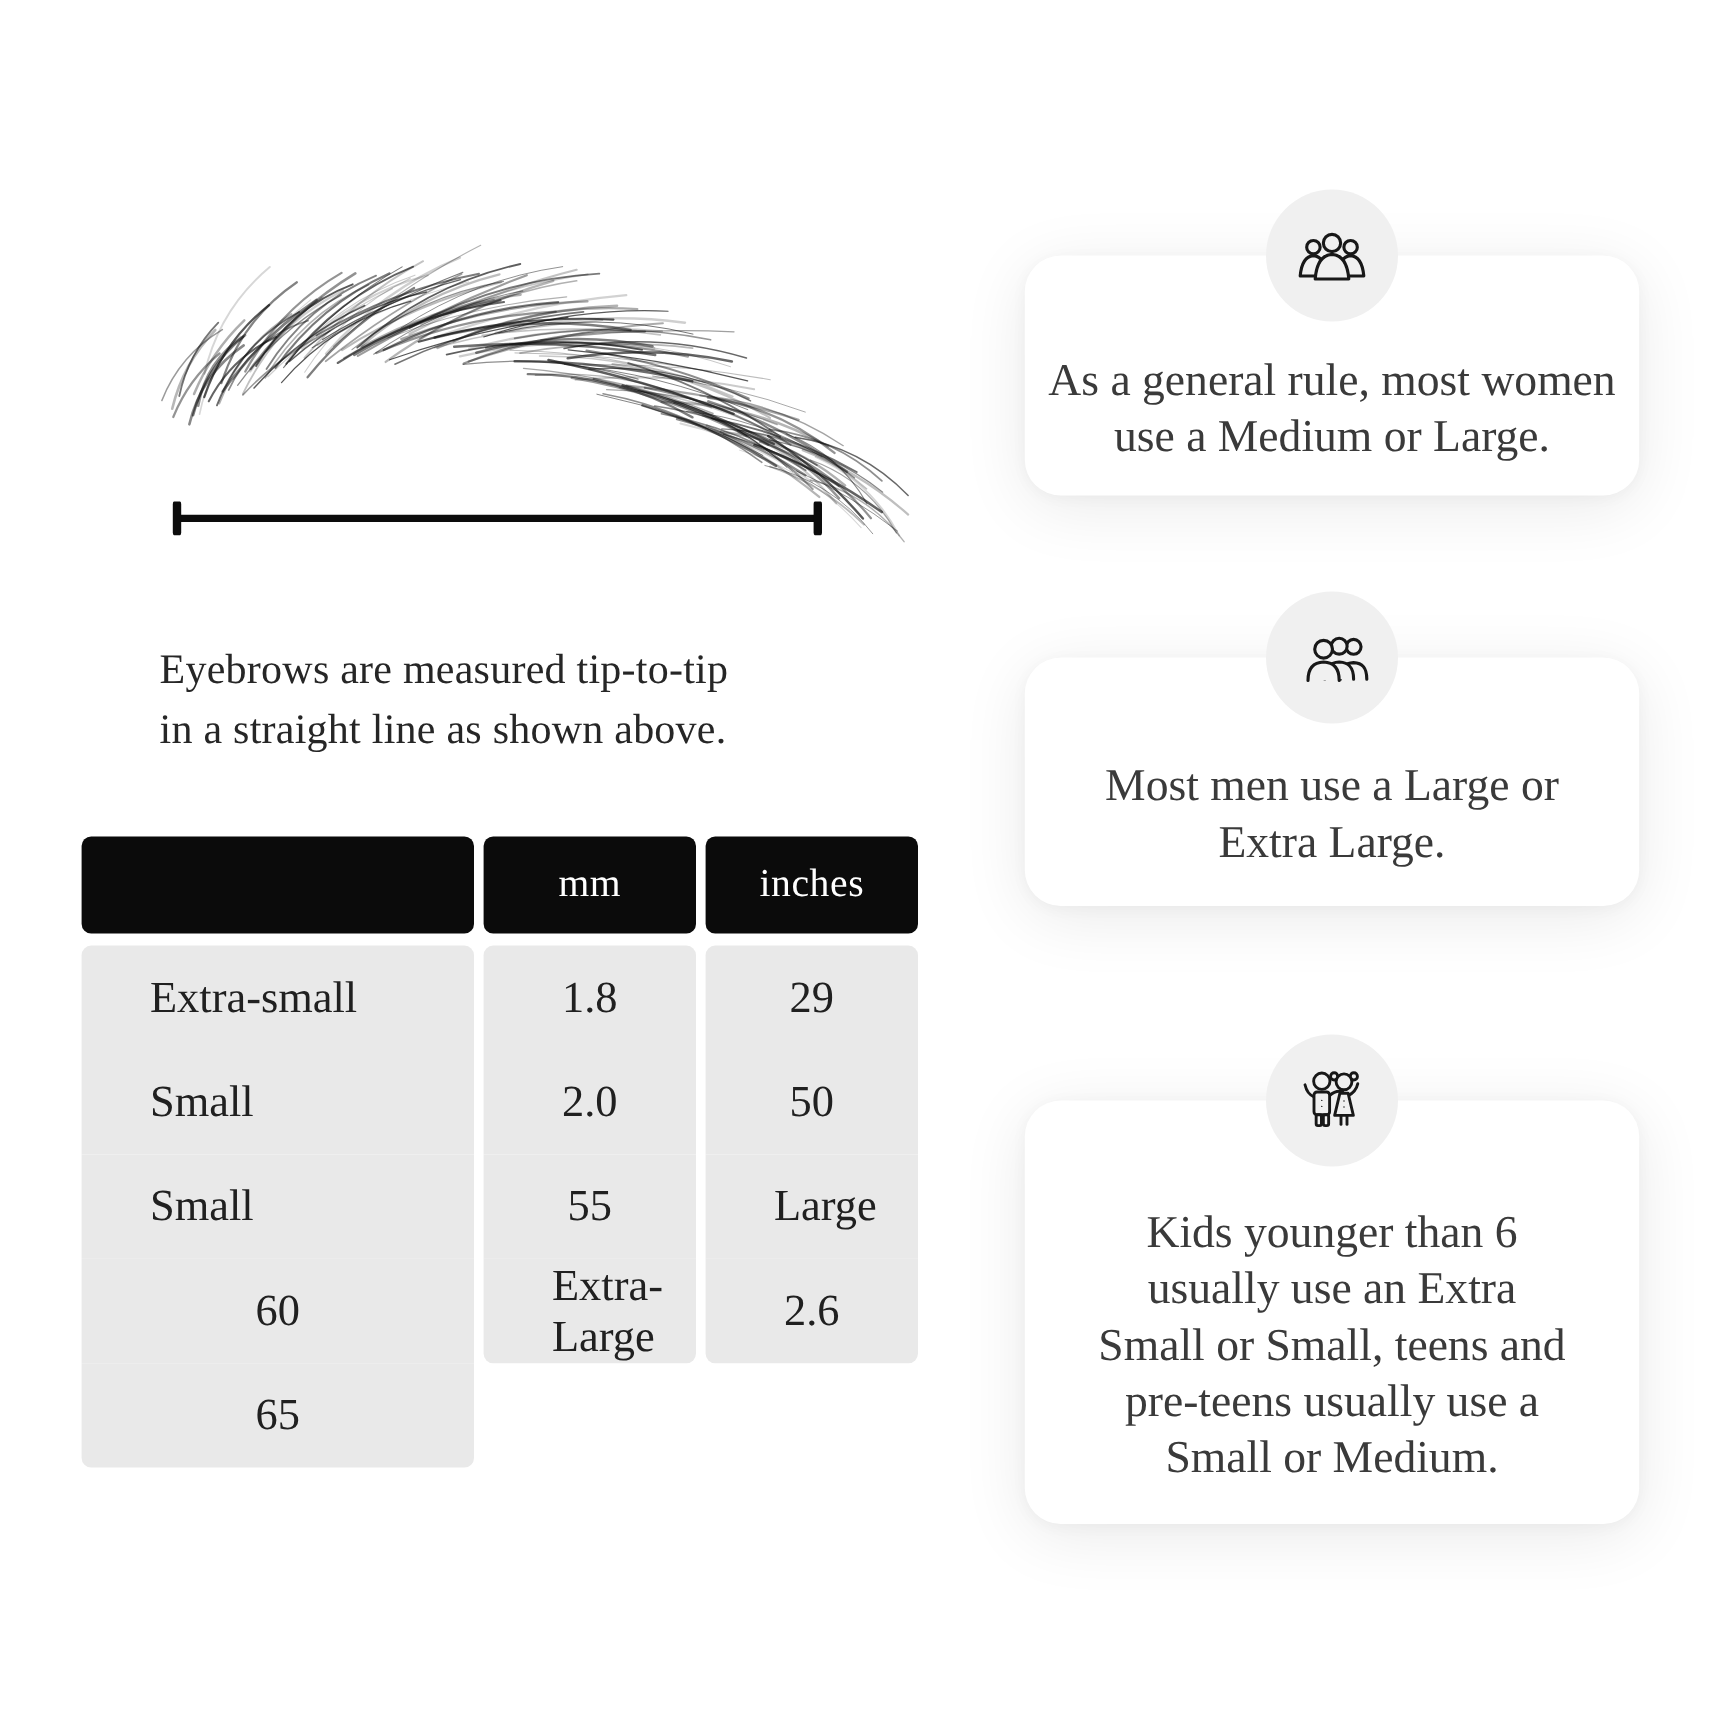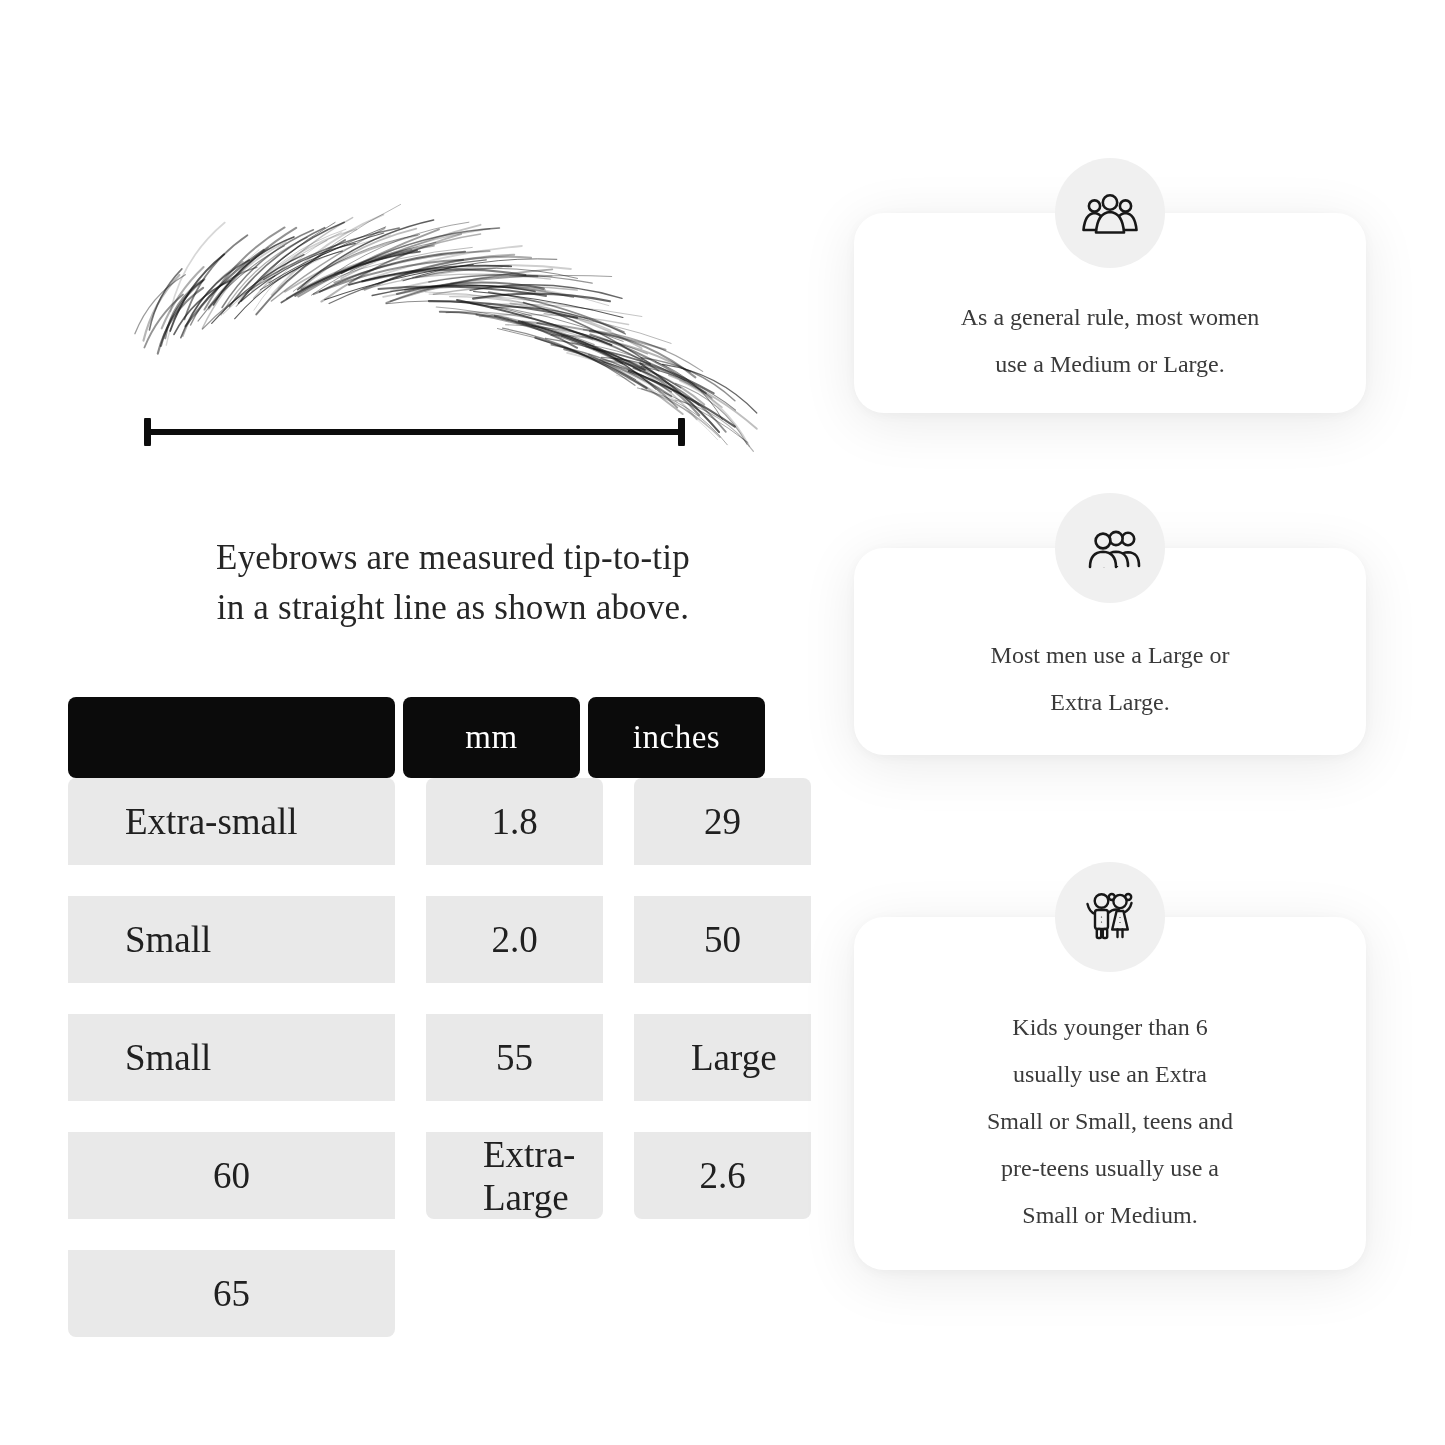--- a/index.html
+++ b/index.html
@@ -7,50 +7,50 @@
     width:1445px;height:1445px;position:relative;background:#ffffff;
     font-family:"Liberation Serif","DejaVu Serif",serif;
     -webkit-font-smoothing:antialiased;overflow:hidden;
   }
   
   .eyebrow-wrap{position:absolute;left:105px;top:225px;width:600px;height:185px;overflow:visible;}
   .eyebrow-wrap svg{overflow:visible;display:block;}
   .mline-wrap{position:absolute;left:143px;top:418px;width:543px;height:28px;}
   .caption{
     position:absolute;left:133px;top:498px;width:640px;
-    font-size:35px;line-height:50px;color:#262626;white-space:pre-line;letter-spacing:.2px;text-align:center;
+    font-size:35px;line-height:50px;color:#262626;white-space:pre-line;letter-spacing:.2px;
   }
   
   .size-table{position:absolute;left:68px;top:697px;width:697px;}
   .thead,.tbody{display:grid;grid-template-columns:327px 177px 177px;column-gap:8px;}
   .thead .hcell{
     height:81px;background:#0b0b0b;border-radius:8px;color:#ffffff;
     display:flex;align-items:center;justify-content:center;
     font-size:33px;letter-spacing:.5px;
   }
-  .tbody{row-gap:0;gap:31px;}
+  .tbody{margin-top:10px;row-gap:0;}
   .bcell{
     height:87px;background:#e9e9e9;color:#202020;font-size:37px;
     display:flex;align-items:center;justify-content:center;
   }
   .bcell.lab{justify-content:flex-start;padding-left:57px;}
   .tbody .r0{border-radius:8px 8px 0 0;}
   .tbody .r4{border-radius:0 0 8px 8px;}
   
   .card{
     position:absolute;left:854px;width:512px;background:#ffffff;border-radius:30px;
     box-shadow:0 10px 55px rgba(0,0,0,.085),0 2px 12px rgba(0,0,0,.035);
     display:flex;align-items:center;justify-content:center;text-align:center;
     padding-top:55px;box-sizing:border-box;
   }
   .card-1{top:213px;height:200px;}
   .card-2{top:548px;height:207px;}
   .card-3{top:917px;height:353px;}
   .card-text{
-    font-size:24px;line-height:47px;color:#3a3a3a;white-space:pre-line;max-width:480px;
+    font-size:38px;line-height:47px;color:#3a3a3a;white-space:pre-line;max-width:480px;
   }
   .icon-circle{
     position:absolute;top:-55px;left:50%;transform:translateX(-50%);
     width:110px;height:110px;border-radius:50%;background:#f0f0f0;
     display:flex;align-items:center;justify-content:center;
   }
   .icon-circle svg{display:block;}
 </style>
 </head>
 <body>

